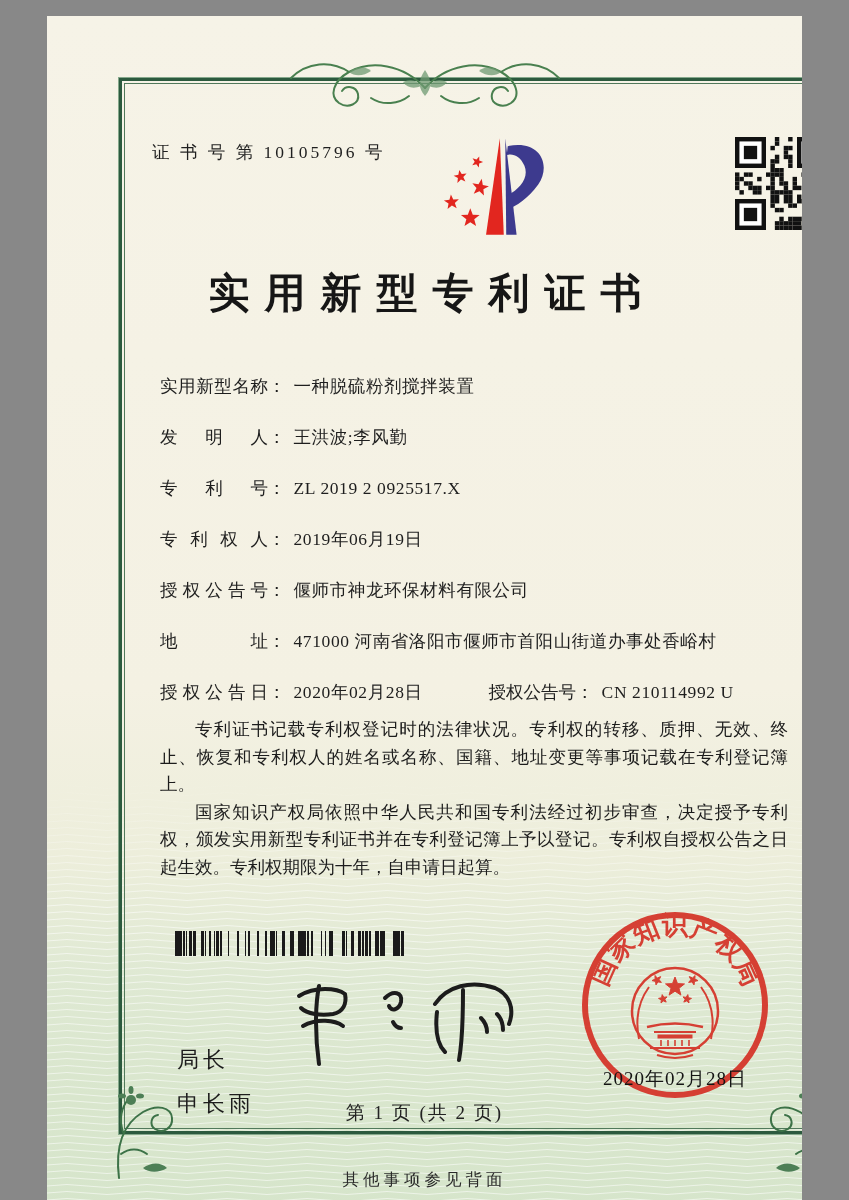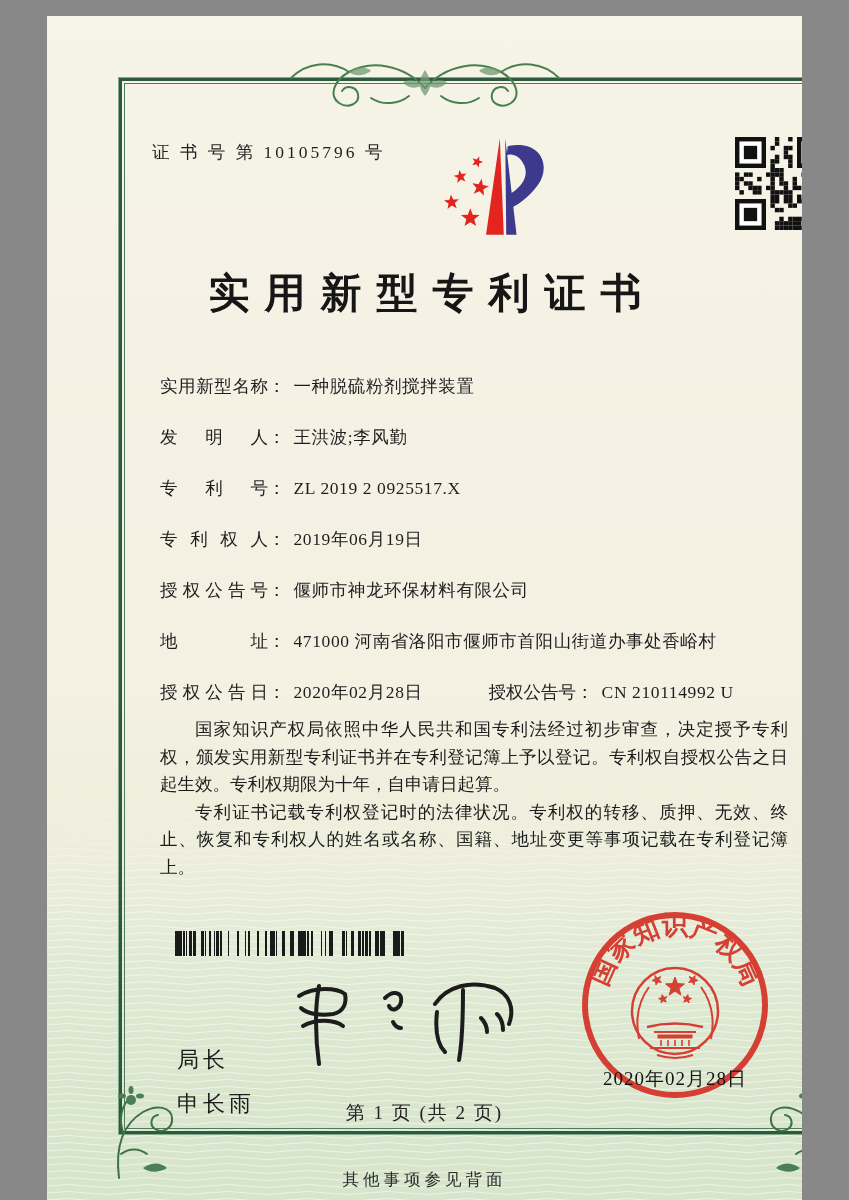--- a/index.html
+++ b/index.html
@@ -344,22 +344,22 @@
         <span class="fvalue">2020年02月28日</span>
         <span class="pair2">
           <span class="">授权公告号</span>
           <span class="fcolon">：</span>
           <span class="fvalue">CN 210114992 U</span>
         </span>
       </div>
     </div>
 
   <div class="body-text">
+    <p>专利证书记载专利权登记时的法律状况。专利权的转移、质押、无效、终止、恢复和专利权人的姓名或名称、国籍、地址变更等事项记载在专利登记簿上。</p>
     <p>国家知识产权局依照中华人民共和国专利法经过初步审查，决定授予专利权，颁发实用新型专利证书并在专利登记簿上予以登记。专利权自授权公告之日起生效。专利权期限为十年，自申请日起算。</p>
-    <p>专利证书记载专利权登记时的法律状况。专利权的转移、质押、无效、终止、恢复和专利权人的姓名或名称、国籍、地址变更等事项记载在专利登记簿上。</p>
   </div>
 
   <svg class="barcode" id="barcode" viewBox="0 0 238 25">
       <rect x="0" y="0" width="1" height="25" fill="#1a1a1a"></rect>
       <rect x="1" y="0" width="2" height="25" fill="#1a1a1a"></rect>
       <rect x="3" y="0" width="2" height="25" fill="#1a1a1a"></rect>
       <rect x="5" y="0" width="2" height="25" fill="#1a1a1a"></rect>
       <rect x="8" y="0" width="2" height="25" fill="#1a1a1a"></rect>
       <rect x="11" y="0" width="1" height="25" fill="#1a1a1a"></rect>
       <rect x="14" y="0" width="3" height="25" fill="#1a1a1a"></rect>

